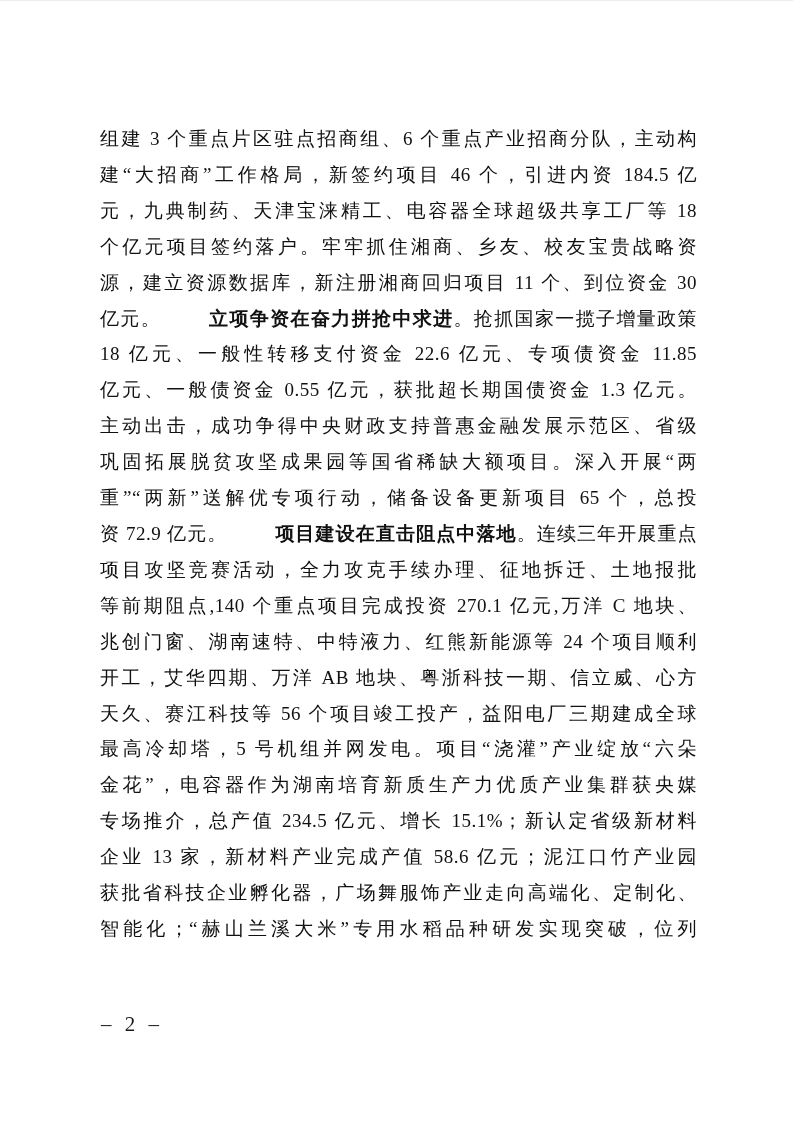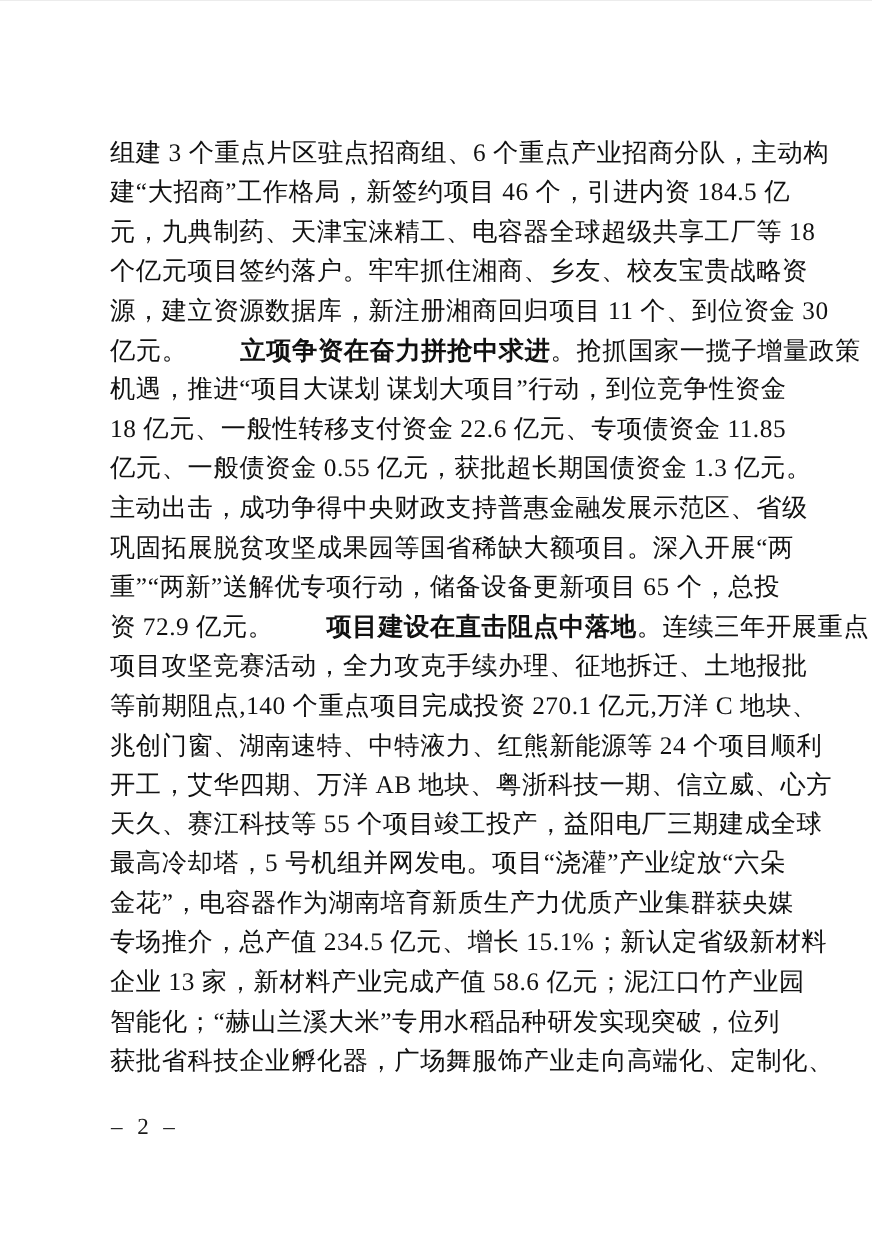--- a/index.html
+++ b/index.html
@@ -23,21 +23,21 @@
   }
   .text-block {
     position: absolute;
     left: 100px;
     top: 120px;
     width: 597px;
   }
   .line {
     height: 35.92px;
     line-height: 35.92px;
-    font-size: 23px;
+    font-size: 19px;
     white-space: nowrap;
     text-align: justify;
     text-align-last: justify;
     letter-spacing: 0.5px;
   }
   .run {
     font-family: "Liberation Serif", "DejaVu Serif", serif;
     font-weight: 400;
   }
   .run.emphasis {
@@ -60,33 +60,32 @@
 <body>
 
 <div class="page">
   <div class="text-block">
       <div class="line"><span class="run">组建 3 个重点片区驻点招商组、6 个重点产业招商分队，主动构</span></div>
       <div class="line"><span class="run">建“大招商”工作格局，新签约项目 46 个，引进内资 184.5 亿</span></div>
       <div class="line"><span class="run">元，九典制药、天津宝涞精工、电容器全球超级共享工厂等 18</span></div>
       <div class="line"><span class="run">个亿元项目签约落户。牢牢抓住湘商、乡友、校友宝贵战略资</span></div>
       <div class="line"><span class="run">源，建立资源数据库，新注册湘商回归项目 11 个、到位资金 30</span></div>
       <div class="line"><span class="run">亿元。</span><span class="run emphasis">立项争资在奋力拼抢中求进</span><span class="run">。抢抓国家一揽子增量政策</span></div>
-      <div class="line"><span class="run">机遇，推进“项目大谋划 谋划大项目”行动，到位竞争性资金</span></div>
       <div class="line"><span class="run">18 亿元、一般性转移支付资金 22.6 亿元、专项债资金 11.85</span></div>
       <div class="line"><span class="run">亿元、一般债资金 0.55 亿元，获批超长期国债资金 1.3 亿元。</span></div>
       <div class="line"><span class="run">主动出击，成功争得中央财政支持普惠金融发展示范区、省级</span></div>
       <div class="line"><span class="run">巩固拓展脱贫攻坚成果园等国省稀缺大额项目。深入开展“两</span></div>
       <div class="line"><span class="run">重”“两新”送解优专项行动，储备设备更新项目 65 个，总投</span></div>
       <div class="line"><span class="run">资 72.9 亿元。</span><span class="run emphasis">项目建设在直击阻点中落地</span><span class="run">。连续三年开展重点</span></div>
       <div class="line"><span class="run">项目攻坚竞赛活动，全力攻克手续办理、征地拆迁、土地报批</span></div>
       <div class="line"><span class="run">等前期阻点,140 个重点项目完成投资 270.1 亿元,万洋 C 地块、</span></div>
       <div class="line"><span class="run">兆创门窗、湖南速特、中特液力、红熊新能源等 24 个项目顺利</span></div>
       <div class="line"><span class="run">开工，艾华四期、万洋 AB 地块、粤浙科技一期、信立威、心方</span></div>
-      <div class="line"><span class="run">天久、赛江科技等 55 个项目竣工投产，益阳电厂三期建成全球</span></div>
+      <div class="line"><span class="run">天久、赛江科技等 56 个项目竣工投产，益阳电厂三期建成全球</span></div>
       <div class="line"><span class="run">最高冷却塔，5 号机组并网发电。项目“浇灌”产业绽放“六朵</span></div>
       <div class="line"><span class="run">金花”，电容器作为湖南培育新质生产力优质产业集群获央媒</span></div>
       <div class="line"><span class="run">专场推介，总产值 234.5 亿元、增长 15.1%；新认定省级新材料</span></div>
       <div class="line"><span class="run">企业 13 家，新材料产业完成产值 58.6 亿元；泥江口竹产业园</span></div>
+      <div class="line"><span class="run">获批省科技企业孵化器，广场舞服饰产业走向高端化、定制化、</span></div>
       <div class="line"><span class="run">智能化；“赫山兰溪大米”专用水稻品种研发实现突破，位列</span></div>
-      <div class="line"><span class="run">获批省科技企业孵化器，广场舞服饰产业走向高端化、定制化、</span></div>
     </div>
   <div class="page-number">– 2 –</div>
 </div>
 
 </body></html>

